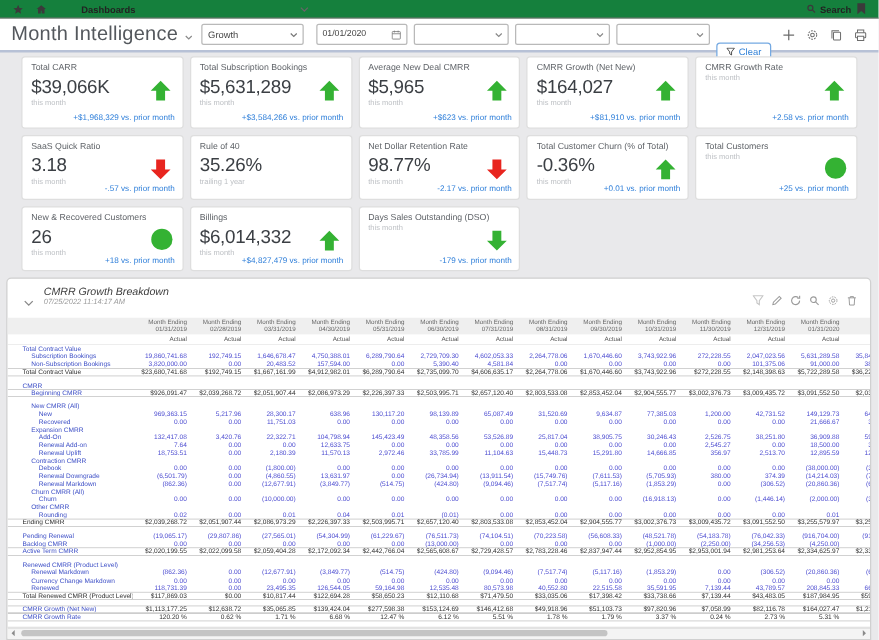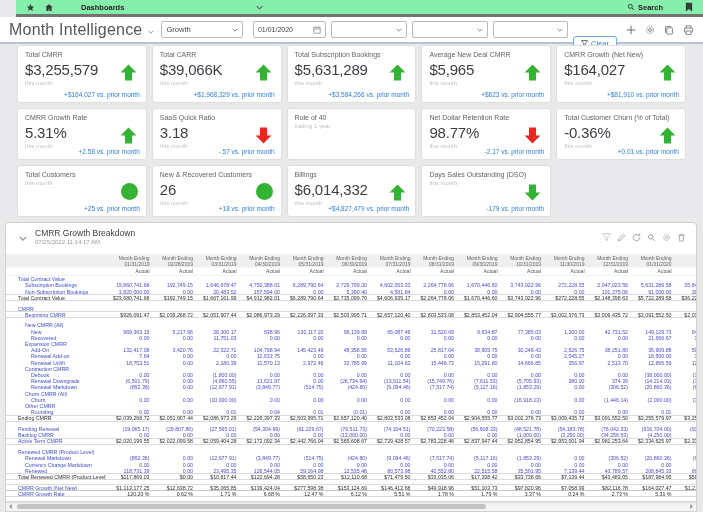--- a/index.html
+++ b/index.html
@@ -1,23 +1,23 @@
 <!DOCTYPE html>
 <html><head>
 <meta charset="utf-8">
 <style>
   html,body{margin:0;padding:0;}
   .screen{position:relative;width:703px;height:512px;background:#e9e9eb;overflow:hidden;
           font-family:"Liberation Sans",sans-serif;color:#333;}
   
-  .topnav{height:14px;background:#86efac;border-bottom:3px solid #737373;display:flex;align-items:center;
-          padding:0 10px;gap:9px;font-size:7.5px;color:#222;margin-left:16px;}
+  .topnav{height:14px;background:#15803d;border-bottom:1px solid #737373;display:flex;align-items:center;
+          padding:0 10px;gap:9px;font-size:7.5px;color:#222;}
   .navmenu{display:flex;align-items:center;justify-content:space-between;width:182px;margin-left:18px;}
   .navmenu .lbl{font-weight:bold;}
-  .nav-right{margin-left:auto;display:flex;align-items:center;gap:22px;}
+  .nav-right{margin-left:auto;display:flex;align-items:center;gap:4px;}
   .nav-search{display:flex;align-items:center;gap:3px;font-weight:bold;}
   .icon{display:inline-flex;align-items:center;justify-content:center;color:#3a3a3a;}
   .icon svg{display:block;}
   
   .titlebar{height:25px;background:#fff;display:flex;align-items:center;padding:0 9px;gap:5px;}
   .page-title{font-size:16px;color:#54585d;letter-spacing:.2px;white-space:nowrap;}
   .tiny-chev{color:#8a8a8a;margin:4px 2px 0 1px;}
   .selbox{height:15px;border:1px solid #b9b9b9;border-radius:2px;background:#fff;display:flex;
           align-items:center;justify-content:space-between;padding:0 4px;font-size:7.5px;color:#444;}
   .sel-growth{width:72px;}
@@ -37,21 +37,21 @@
   .c-label{font-size:7px;color:#5f6368;white-space:nowrap;}
   .c-value{font-size:15px;color:#3b3f44;margin-top:3px;letter-spacing:-.2px;white-space:nowrap;}
   .c-sub{font-size:6px;color:#bcbfc3;margin-top:2px;}
   .c-delta{position:absolute;right:6px;bottom:4px;font-size:6.5px;color:#2d7ed9;white-space:nowrap;}
   .c-ind{position:absolute;right:8px;top:17px;}
   .c-ind.circle-green,.c-ind.circle-red{width:17px;height:17px;border-radius:50%;}
   .circle-green{background:#34b233;} .circle-red{background:#ee1511;}
   
   .panel{position:absolute;top:222px;left:5px;width:692px;height:290px;background:#fff;
          border:1px solid #d0d0d0;border-radius:4px 4px 0 0;box-sizing:border-box;overflow:hidden;}
-  .panel-head{display:flex;align-items:center;padding:5px 10px 1px 13px;}
+  .panel-head{display:flex;align-items:flex-end;padding:5px 10px 1px 13px;font-style:italic;}
   .ph-chev{color:#8a8a8a;margin:3px 8px 0 0;}
   .ph-title{font-size:8.5px;color:#3c3c3c;}
   .ph-time{font-size:6px;color:#9a9a9a;margin-top:1px;}
   .ph-icons{margin-left:auto;display:flex;gap:6px;margin-top:2px;}
   .ph-icons .icon{color:#9a9a9a;}
   .ph-icons .icon.dim{color:#c6c6c6;}
   
   .table-clip{position:absolute;top:31px;left:0;right:0;bottom:8px;overflow:hidden;}
   .table-scale{width:1404px;transform:scale(.5);transform-origin:0 0;font-size:10.5px;}
   .thead{display:flex;background:#efefef;padding:3px 0 2px 0;}
@@ -194,29 +194,20 @@
           <path d="M4 5V1.5h8V5"></path>
           <rect x="1.5" y="5" width="13" height="6.5" rx="1"></rect>
           <path d="M4 9.5h8V15H4z" fill="#fff"></path>
         </svg>
     </span>
   </div>
   <div class="accentline"></div>
 
   <div class="kpi-grid">
       <div class="card">
-        <div class="c-label">Total CMRR</div>
-        <div class="c-value">$3,255,579</div>
-        <div class="c-sub">this month</div>
-        <div class="c-delta">+$164,027 vs. prior month</div>
-        <div class="c-ind"><svg width="19" height="19" viewBox="0 0 24 24">
-            <path d="M12 2 L22 12 H16.5 V22 H7.5 V12 H2 Z" fill="#34b233"></path>
-          </svg></div>
-      </div>
-      <div class="card">
         <div class="c-label">Total CARR</div>
         <div class="c-value">$39,066K</div>
         <div class="c-sub">this month</div>
         <div class="c-delta">+$1,968,329 vs. prior month</div>
         <div class="c-ind"><svg width="19" height="19" viewBox="0 0 24 24">
             <path d="M12 2 L22 12 H16.5 V22 H7.5 V12 H2 Z" fill="#34b233"></path>
           </svg></div>
       </div>
       <div class="card">
         <div class="c-label">Total Subscription Bookings</div>
@@ -240,38 +231,38 @@
         <div class="c-label">CMRR Growth (Net New)</div>
         <div class="c-value">$164,027</div>
         <div class="c-sub">this month</div>
         <div class="c-delta">+$81,910 vs. prior month</div>
         <div class="c-ind"><svg width="19" height="19" viewBox="0 0 24 24">
             <path d="M12 2 L22 12 H16.5 V22 H7.5 V12 H2 Z" fill="#34b233"></path>
           </svg></div>
       </div>
       <div class="card">
         <div class="c-label">CMRR Growth Rate</div>
-        <div class="c-value">5.31%</div>
         <div class="c-sub">this month</div>
         <div class="c-delta">+2.58 vs. prior month</div>
         <div class="c-ind"><svg width="19" height="19" viewBox="0 0 24 24">
             <path d="M12 2 L22 12 H16.5 V22 H7.5 V12 H2 Z" fill="#34b233"></path>
           </svg></div>
       </div>
       <div class="card">
         <div class="c-label">SaaS Quick Ratio</div>
         <div class="c-value">3.18</div>
         <div class="c-sub">this month</div>
         <div class="c-delta">-.57 vs. prior month</div>
         <div class="c-ind"><svg width="19" height="19" viewBox="0 0 24 24">
             <path d="M12 22 L2 12 H7.5 V2 H16.5 V12 H22 Z" fill="#e8251f"></path>
           </svg></div>
       </div>
       <div class="card">
         <div class="c-label">Rule of 40</div>
+        <div class="c-value">35.26%</div>
         <div class="c-sub">trailing 1 year</div>
       </div>
       <div class="card">
         <div class="c-label">Net Dollar Retention Rate</div>
         <div class="c-value">98.77%</div>
         <div class="c-sub">this month</div>
         <div class="c-delta">-2.17 vs. prior month</div>
         <div class="c-ind"><svg width="19" height="19" viewBox="0 0 24 24">
             <path d="M12 22 L2 12 H7.5 V2 H16.5 V12 H22 Z" fill="#e8251f"></path>
           </svg></div>

